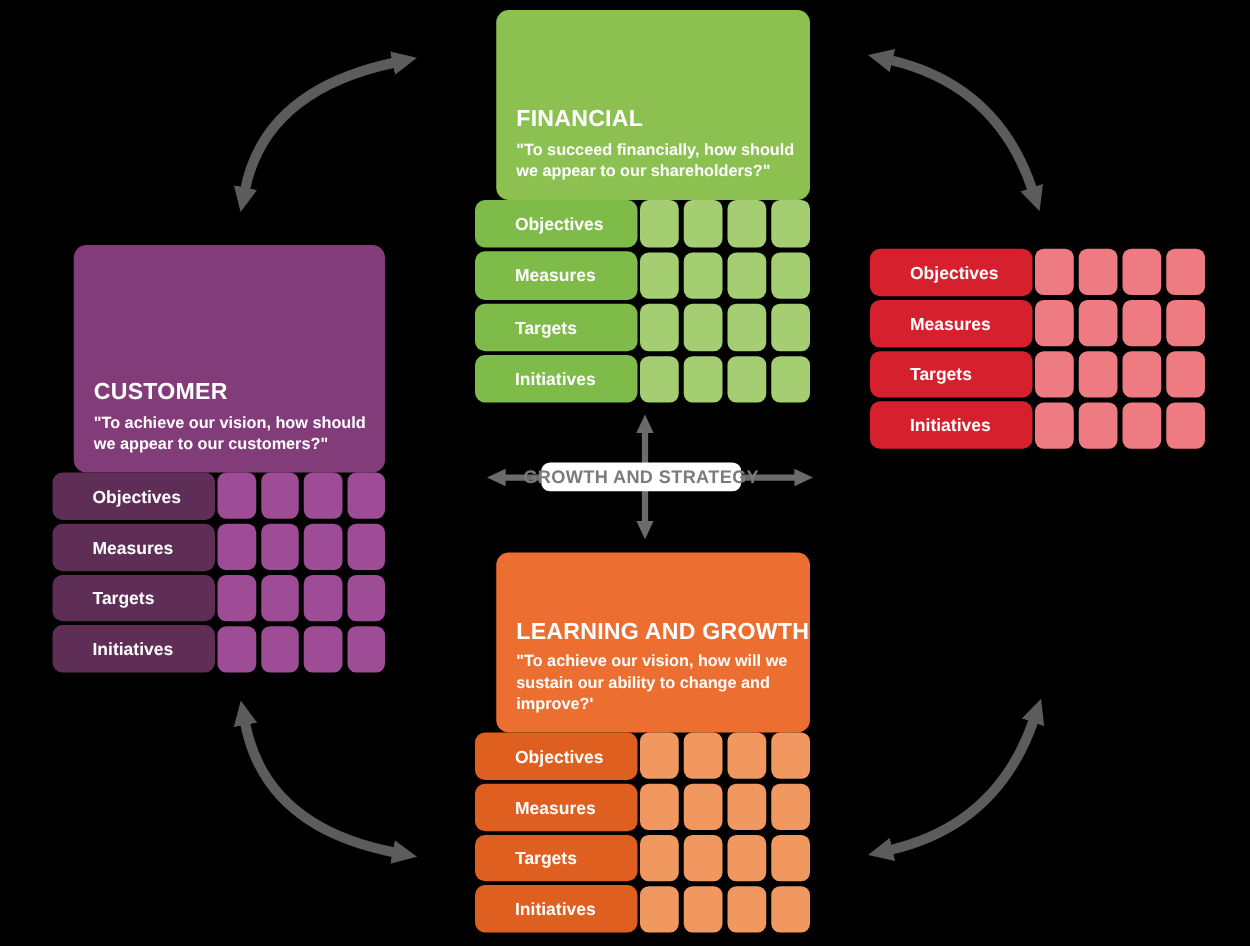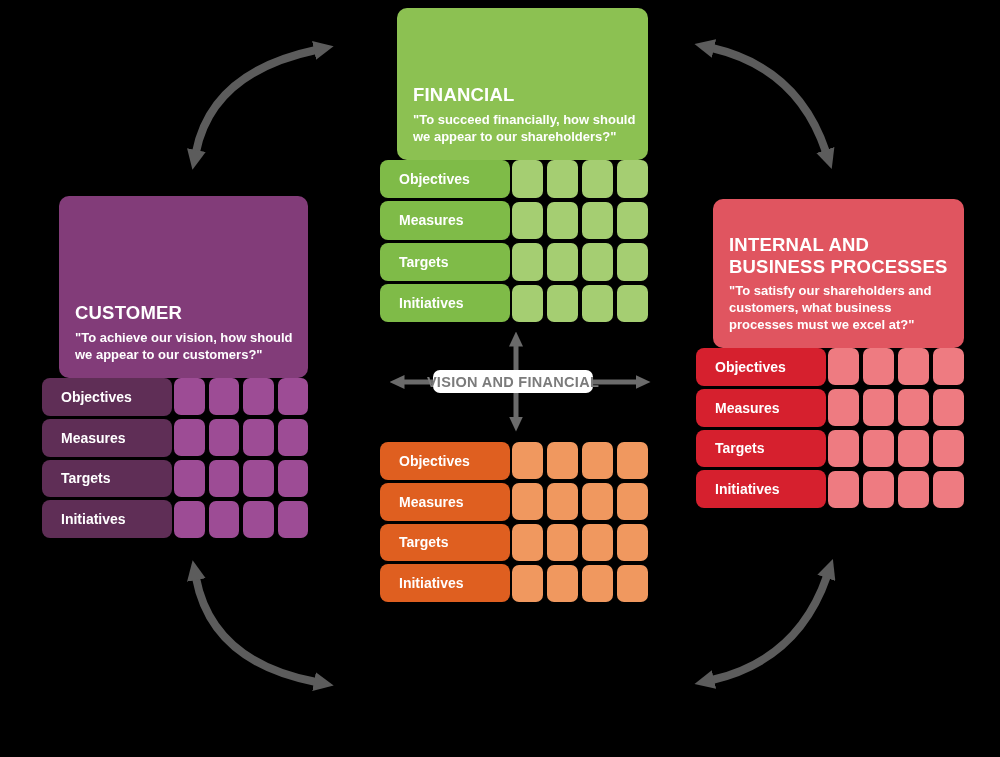--- a/index.html
+++ b/index.html
@@ -63,21 +63,21 @@
   }
   .q-label {
     flex: 1;
     background: var(--label-color);
     border-radius: 8px;
     color: #fff;
     font-weight: bold;
     font-size: 14px;
     display: flex;
     align-items: center;
-    padding-left: 19px;
+    padding-left: 32px;
     box-sizing: border-box;
   }
   .q-grid {
     flex: 1;
     display: grid;
     grid-template-columns: repeat(4, 1fr);
     grid-auto-rows: 1fr;
     gap: 4px;
   }
   .q-cell {
@@ -132,21 +132,21 @@
 
     <path class="arc" d="M 196 152 Q 212 72 316 50" fill="none" stroke="#5C5C5C" stroke-width="8" marker-start="url(#arc-head)" marker-end="url(#arc-head)"></path>
     <path class="arc" d="M 712 48 Q 798 68 826 152" fill="none" stroke="#5C5C5C" stroke-width="8" marker-start="url(#arc-head)" marker-end="url(#arc-head)"></path>
     <path class="arc" d="M 196 578 Q 212 662 316 682" fill="none" stroke="#5C5C5C" stroke-width="8" marker-start="url(#arc-head)" marker-end="url(#arc-head)"></path>
     <path class="arc" d="M 712 680 Q 798 660 827 576" fill="none" stroke="#5C5C5C" stroke-width="8" marker-start="url(#arc-head)" marker-end="url(#arc-head)"></path>
 
     <path class="cross" d="M 516 345 L 516 418" fill="none" stroke="#6B6B6B" stroke-width="5" marker-start="url(#cross-head)" marker-end="url(#cross-head)"></path>
     <path class="cross" d="M 403 382 L 637 382" fill="none" stroke="#6B6B6B" stroke-width="5" marker-start="url(#cross-head)" marker-end="url(#cross-head)"></path>
   </svg>
 
-  <div id="vision-label" style="background: rgb(255, 255, 255); color: rgb(123, 123, 123);">VISION AND FINANCIAL</div>
+  <div id="vision-label" style="background: rgb(255, 255, 255); color: rgb(123, 123, 123);">GROWTH AND STRATEGY</div>
 
   <div class="quadrant title-nowrap" id="q-financial" style="--header-color: #8CC152; --label-color: #7FBB48; --cell-color: #A5CE72;">
     <div class="q-header">
       <div class="q-title">FINANCIAL</div>
       <div class="q-quote">"To succeed financially, how should we appear to our shareholders?"</div>
     </div>
     <div class="q-body">
       <div class="q-labels">
           <div class="q-label">Objectives</div>
           <div class="q-label">Measures</div>
@@ -201,53 +201,53 @@
           <div class="q-cell"></div>
           <div class="q-cell"></div>
           <div class="q-cell"></div>
           <div class="q-cell"></div>
           <div class="q-cell"></div>
         </div>
     </div>
   </div>
 
   <div class="quadrant" id="q-internal" style="--header-color: #E05560; --label-color: #D6202E; --cell-color: #EE7B81;">
+    <div class="q-body">
+      <div class="q-labels">
+          <div class="q-label">Objectives</div>
+          <div class="q-label">Measures</div>
+          <div class="q-label">Targets</div>
+          <div class="q-label">Initiatives</div>
+        </div>
+      <div class="q-grid">
+          <div class="q-cell"></div>
+          <div class="q-cell"></div>
+          <div class="q-cell"></div>
+          <div class="q-cell"></div>
+          <div class="q-cell"></div>
+          <div class="q-cell"></div>
+          <div class="q-cell"></div>
+          <div class="q-cell"></div>
+          <div class="q-cell"></div>
+          <div class="q-cell"></div>
+          <div class="q-cell"></div>
+          <div class="q-cell"></div>
+          <div class="q-cell"></div>
+          <div class="q-cell"></div>
+          <div class="q-cell"></div>
+          <div class="q-cell"></div>
+        </div>
+    </div>
+  </div>
+
+  <div class="quadrant title-nowrap" id="q-learning" style="--header-color: #EC6E30; --label-color: #DF5F20; --cell-color: #F0985F;">
     <div class="q-header">
-      <div class="q-title">INTERNAL AND BUSINESS PROCESSES</div>
-      <div class="q-quote">"To satisfy our shareholders and customers, what business processes must we excel at?"</div>
-    </div>
-    <div class="q-body">
-      <div class="q-labels">
-          <div class="q-label">Objectives</div>
-          <div class="q-label">Measures</div>
-          <div class="q-label">Targets</div>
-          <div class="q-label">Initiatives</div>
-        </div>
-      <div class="q-grid">
-          <div class="q-cell"></div>
-          <div class="q-cell"></div>
-          <div class="q-cell"></div>
-          <div class="q-cell"></div>
-          <div class="q-cell"></div>
-          <div class="q-cell"></div>
-          <div class="q-cell"></div>
-          <div class="q-cell"></div>
-          <div class="q-cell"></div>
-          <div class="q-cell"></div>
-          <div class="q-cell"></div>
-          <div class="q-cell"></div>
-          <div class="q-cell"></div>
-          <div class="q-cell"></div>
-          <div class="q-cell"></div>
-          <div class="q-cell"></div>
-        </div>
-    </div>
-  </div>
-
-  <div class="quadrant title-nowrap" id="q-learning" style="--header-color: #EC6E30; --label-color: #DF5F20; --cell-color: #F0985F;">
+      <div class="q-title">LEARNING AND GROWTH</div>
+      <div class="q-quote">"To achieve our vision, how will we sustain our ability to change and improve?'</div>
+    </div>
     <div class="q-body">
       <div class="q-labels">
           <div class="q-label">Objectives</div>
           <div class="q-label">Measures</div>
           <div class="q-label">Targets</div>
           <div class="q-label">Initiatives</div>
         </div>
       <div class="q-grid">
           <div class="q-cell"></div>
           <div class="q-cell"></div>

